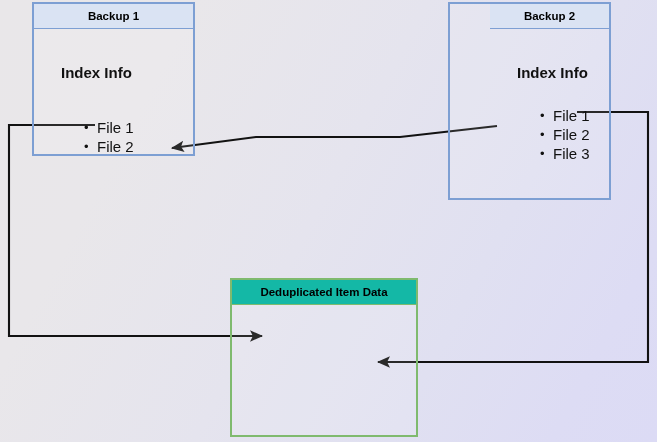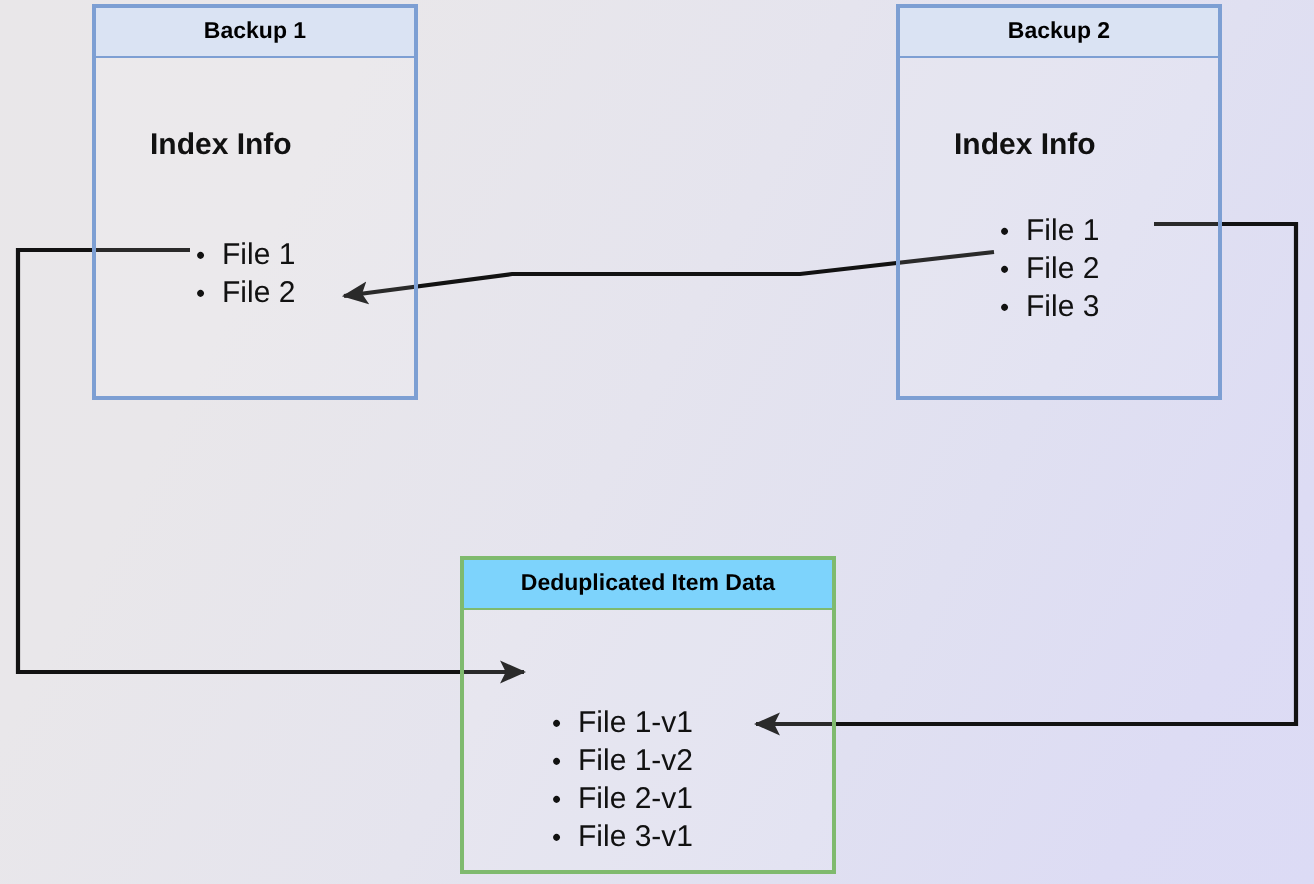--- a/index.html
+++ b/index.html
@@ -67,21 +67,21 @@
     background: #dae3f3;
     border-bottom-color: #7d9fd3;
   }
 
   
   .box-green {
     border-color: #7fba6e;
     background: rgba(255,255,255,0.10);
   }
   .box-green .box-title {
-    background: #7dd3fc;
+    background: #14b8a6;
     border-bottom-color: #7fba6e;
   }
 
   
   .index-label {
     position: absolute;
     font-size: 15px;
     color: #111;
     white-space: nowrap;
     font-weight: bold;
@@ -133,51 +133,43 @@
       </marker>
     </defs>
 
     <path d="M 497 126 L 400 137 L 256 137 L 172 148" fill="none" stroke="#121212" stroke-width="2.1" marker-end="url(#arrow-end)"></path>
 
     <path d="M 95 125 L 9 125 L 9 336 L 262 336" fill="none" stroke="#121212" stroke-width="2.1" marker-end="url(#arrow-end)"></path>
 
     <path d="M 577 112 L 648 112 L 648 362 L 378 362" fill="none" stroke="#121212" stroke-width="2.1" marker-end="url(#arrow-end)"></path>
   </svg>
 
-  <div class="box box-blue" style="left:46px; top:2px; width:163px; height:198px;">
+  <div class="box box-blue" style="left:32px; top:2px; width:163px; height:154px;">
     <div class="box-title">Backup 1</div>
     <div class="box-body">
       <div class="index-label" style="left:27px; top:35px;">Index Info</div>
       <ul class="bullet-list" style="left:50px; top:89px;">
         <li>File 1</li>
         <li>File 2</li>
       </ul>
     </div>
   </div>
 
-  <div class="box box-blue" style="left:448px; top:2px; width:163px; height:198px;">
+  <div class="box box-blue" style="left:448px; top:2px; width:163px; height:198px;padding-left:40px;">
     <div class="box-title">Backup 2</div>
     <div class="box-body">
       <div class="index-label" style="left:27px; top:35px;">Index Info</div>
       <ul class="bullet-list" style="left:50px; top:77px;">
         <li>File 1</li>
         <li>File 2</li>
         <li>File 3</li>
       </ul>
     </div>
   </div>
 
   <div class="box box-green" style="left:230px; top:278px; width:188px; height:159px;">
     <div class="box-title">Deduplicated Item Data</div>
-    <div class="box-body">
-      <ul class="bullet-list" style="left:44px; top:47px;">
-        <li>File 1-v1</li>
-        <li>File 1-v2</li>
-        <li>File 2-v1</li>
-        <li>File 3-v1</li>
-      </ul>
-    </div>
   </div>
 
   <div class="caption" style="left:245px; top:121px; width:165px;">
   </div>
 
 </div>
 
 </body></html>

